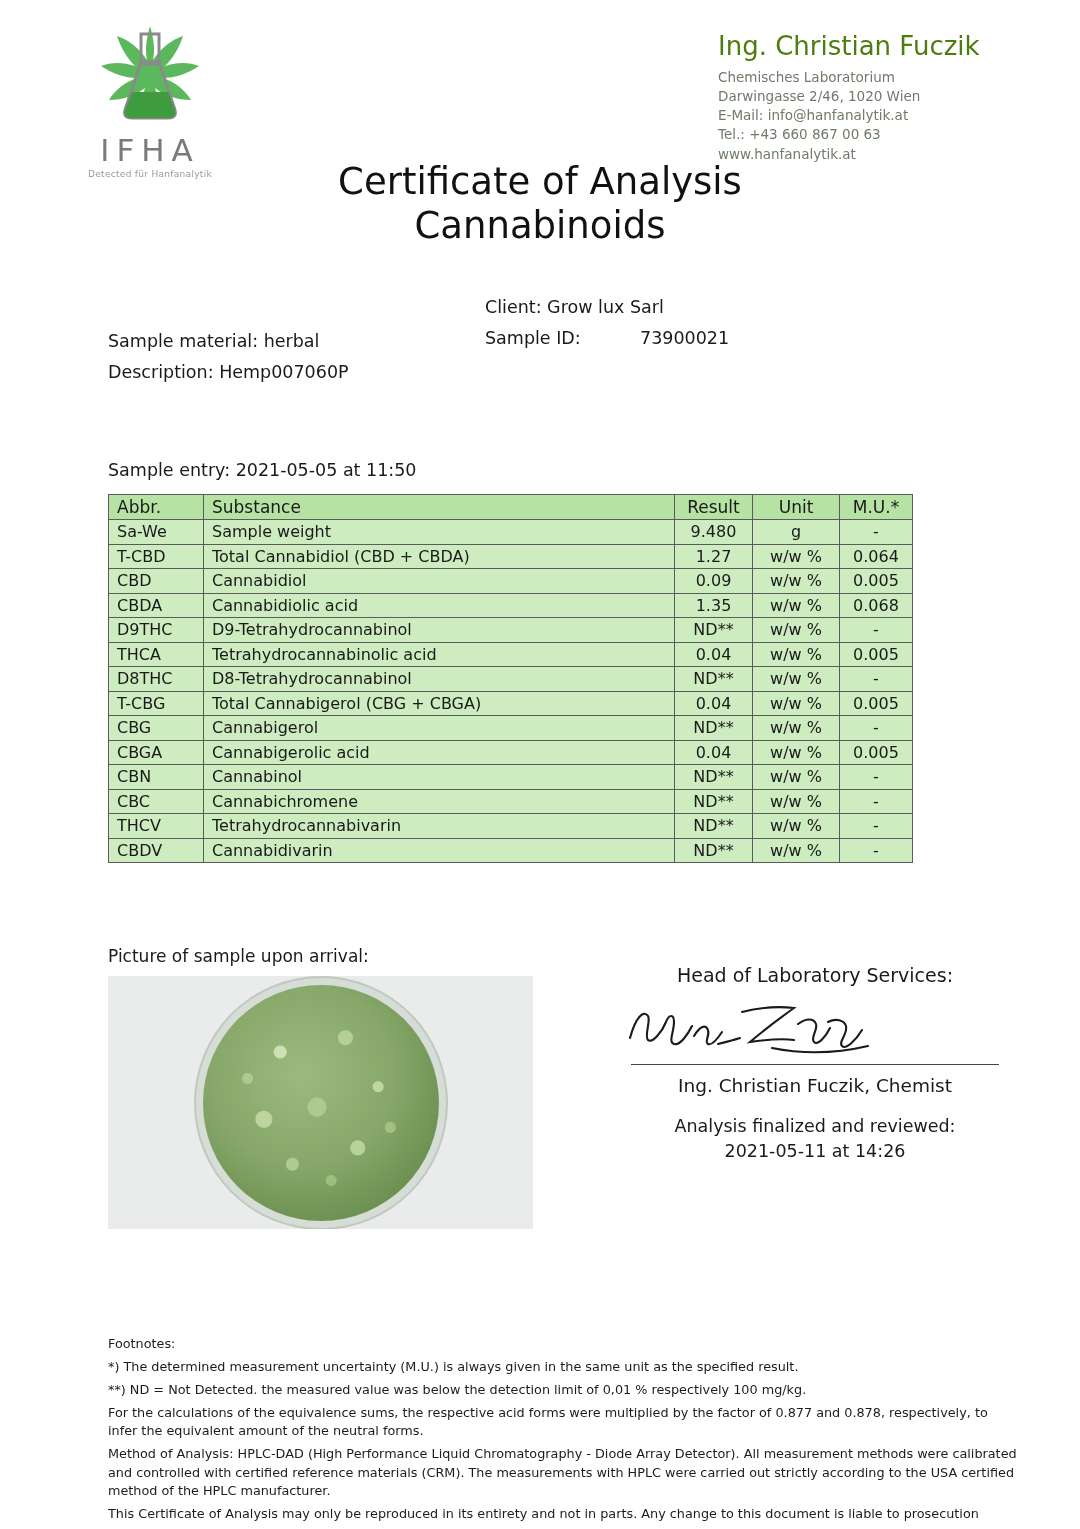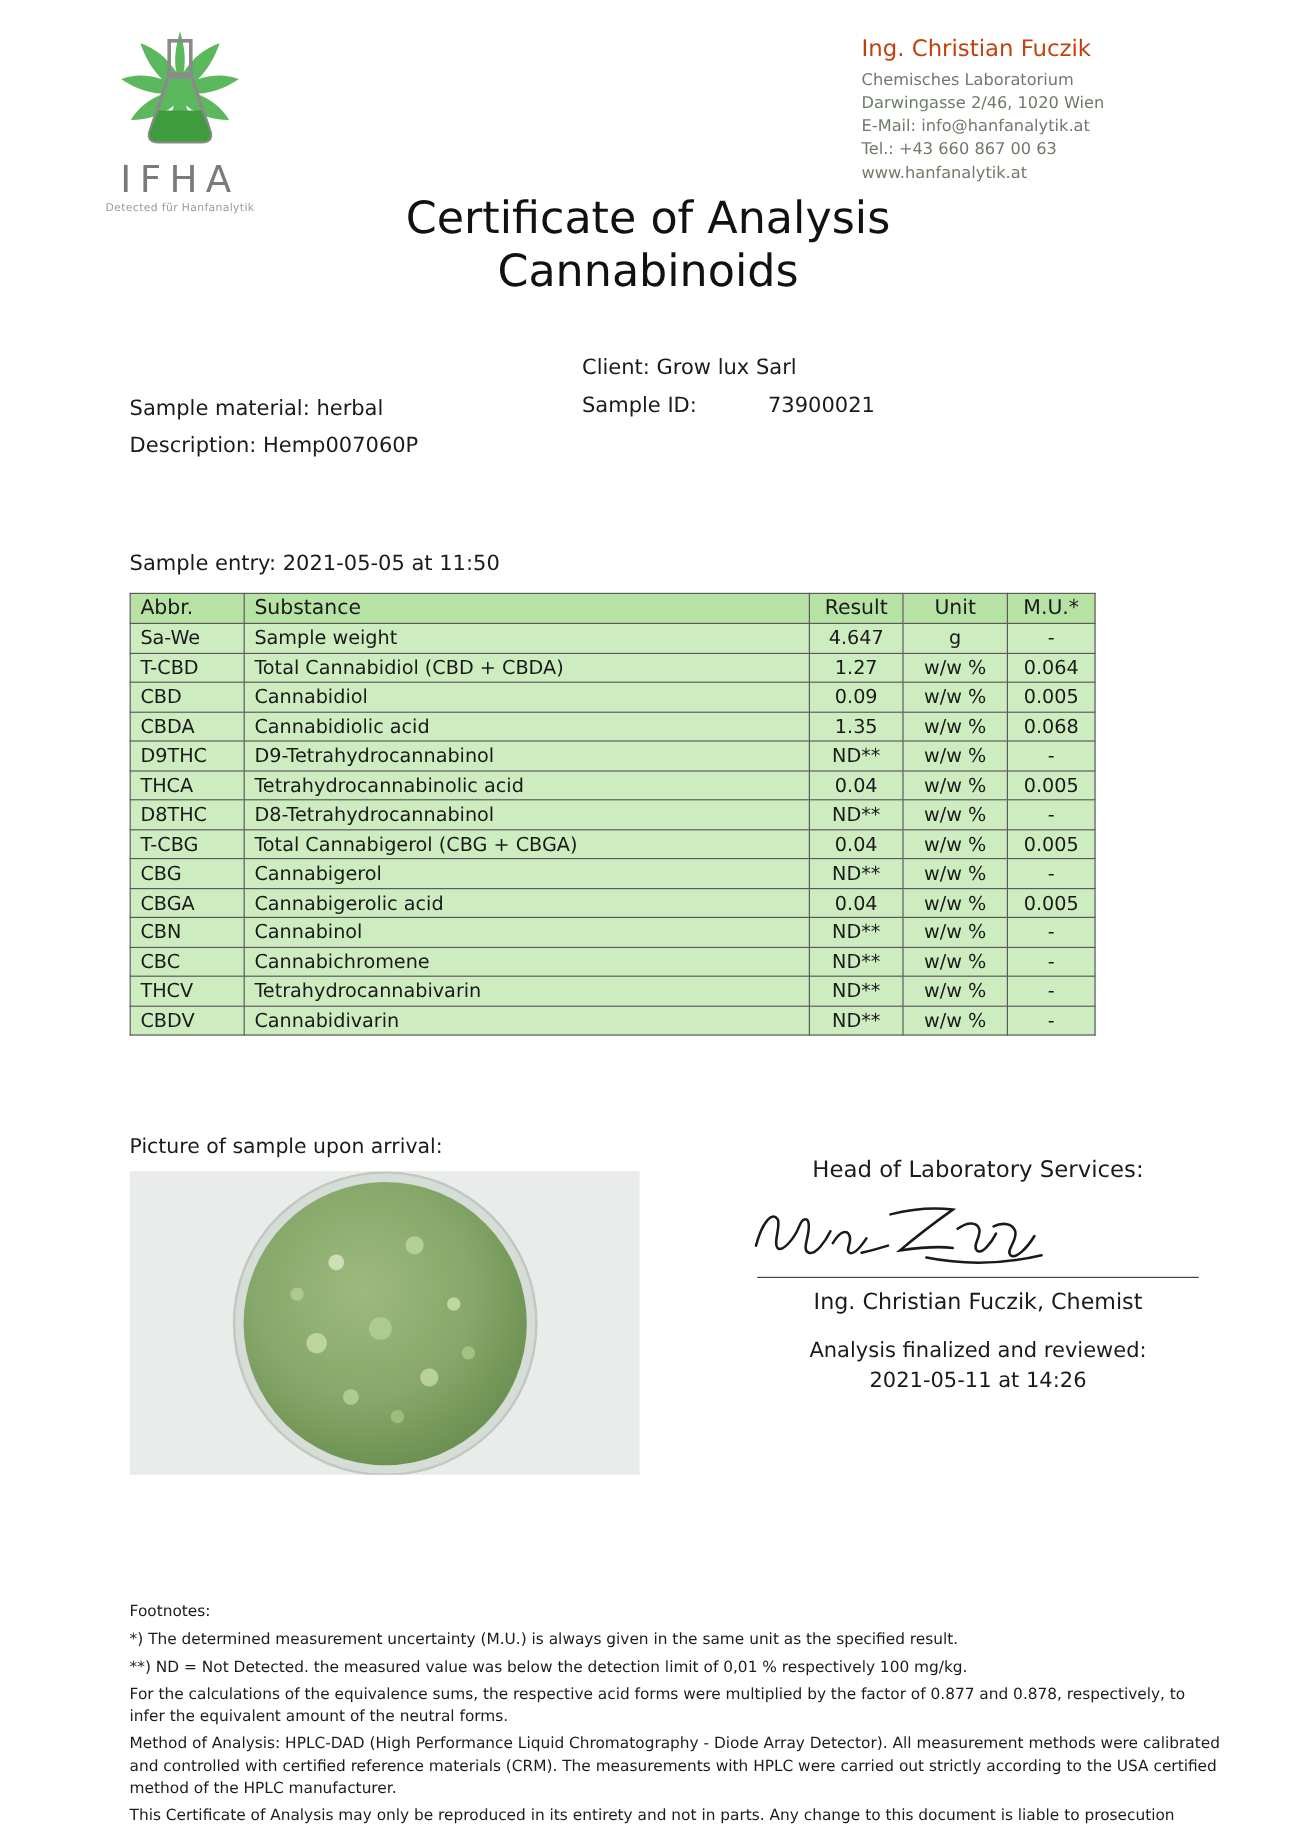--- a/index.html
+++ b/index.html
@@ -50,22 +50,22 @@
     position: absolute;
     right: 62px;
     top: 28px;
     width: 300px;
     text-align: left;
     color: #6f7b6a;
     font-size: 13.5px;
     line-height: 1.42;
   }
   .lab-info .lab-name {
-    font-size: 19px;
-    color: #c2410c;
+    font-size: 26px;
+    color: #4d7c0f;
     margin-bottom: 3px;
   }
 
   .doc-title {
     position: absolute;
     left: 0;
     right: 0;
     top: 160px;
     text-align: center;
     font-size: 37px;
@@ -271,21 +271,21 @@
       <th class="c-sub">Substance</th>
       <th class="c-res">Result</th>
       <th class="c-unit">Unit</th>
       <th class="c-mu">M.U.*</th>
     </tr>
   </thead>
   <tbody id="results-body">
       <tr>
         <td class="c-abbr">Sa-We</td>
         <td class="c-sub">Sample weight</td>
-        <td class="c-res">4.647</td>
+        <td class="c-res">9.480</td>
         <td class="c-unit">g</td>
         <td class="c-mu">-</td>
       </tr>
       <tr>
         <td class="c-abbr">T-CBD</td>
         <td class="c-sub">Total Cannabidiol (CBD + CBDA)</td>
         <td class="c-res">1.27</td>
         <td class="c-unit">w/w %</td>
         <td class="c-mu">0.064</td>
       </tr>

